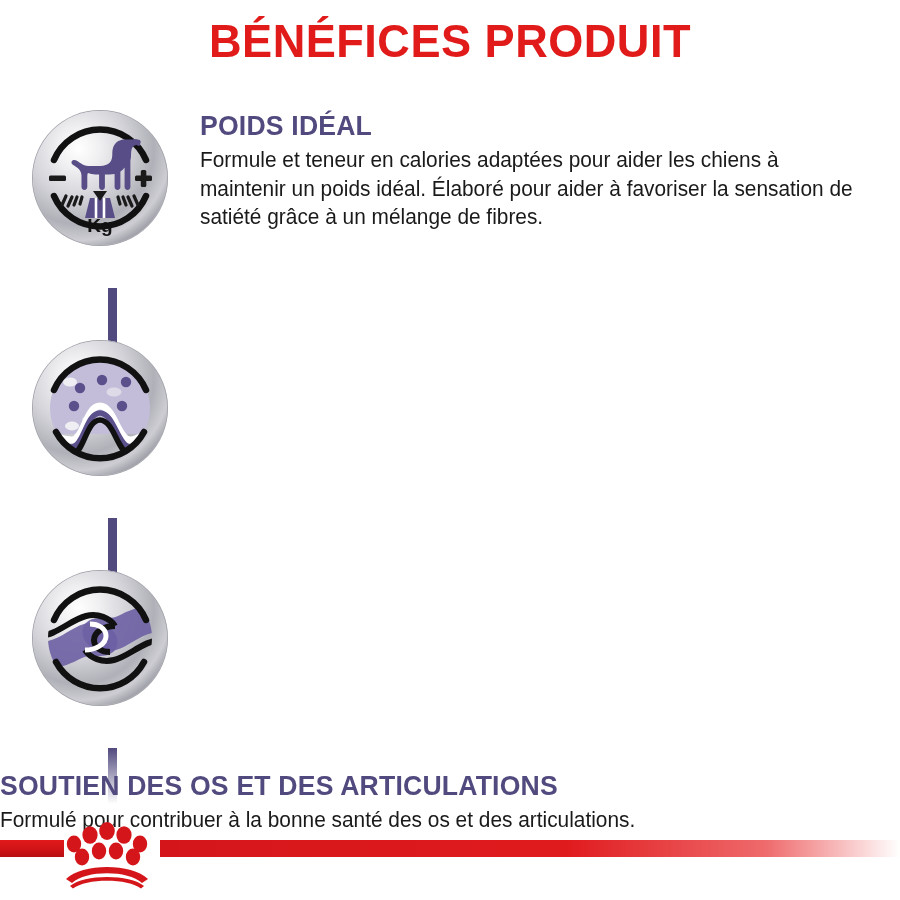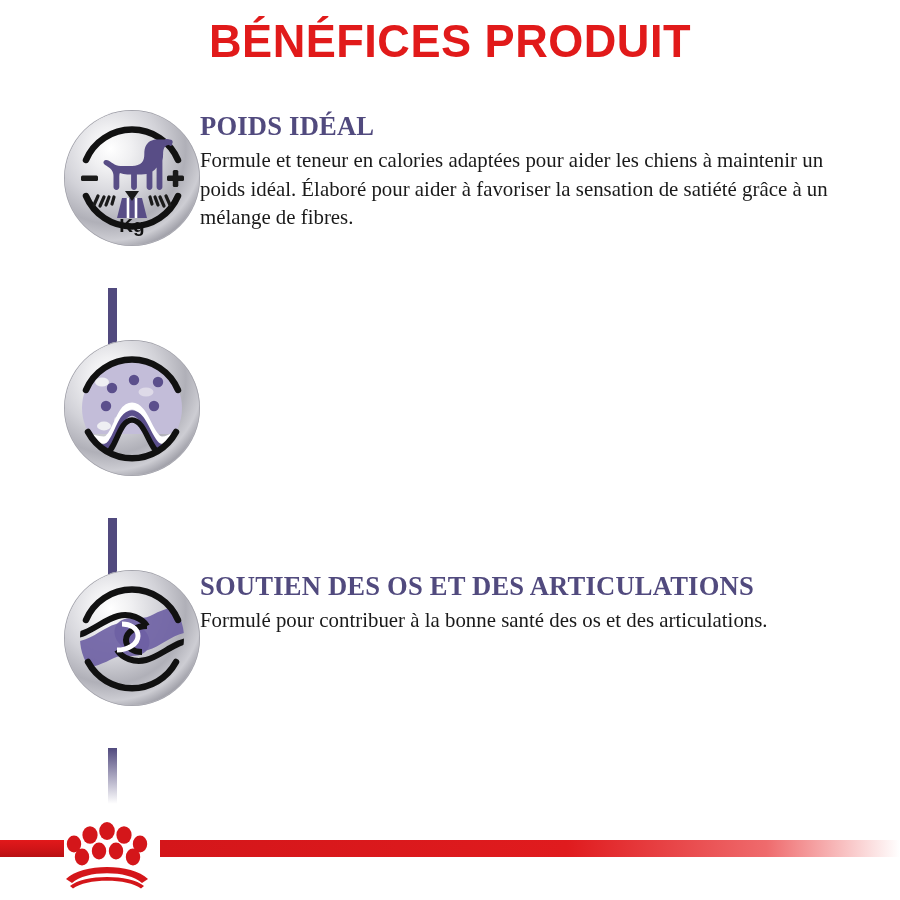--- a/index.html
+++ b/index.html
@@ -34,26 +34,25 @@
   .benefit-row{
     position:relative;
     display:flex;
     align-items:flex-start;
   }
   .icon-col{
     width:200px;
     flex:0 0 200px;
     position:relative;
     display:flex;
-    justify-content:flex-end;
+    justify-content:center;
   }
   .text-col{
     flex:1 1 auto;
     padding-right:20px;
-    font-family:Liberation Serif, serif;
   }
   .benefit-heading{
     color:#514a7e;
     font-weight:bold;
     font-size:28px;
     letter-spacing:0.2px;
     transform:scaleX(0.95);
     transform-origin:left center;
     margin:0 0 4px 0;
     white-space:nowrap;
@@ -225,21 +224,21 @@
             <path d="M12 110 C 26 110 30 114 40 114 C 52 114 54 80 68 80 C 82 80 86 114 98 114 C 110 114 116 102 126 102" fill="none" stroke="#111111" stroke-width="5.5"></path>
           </g>
 
           <path d="M 22 50 A 50 50 0 0 1 114 50" fill="none" stroke="#111111" stroke-width="6.5" stroke-linecap="round"></path>
           <path d="M 24 92 A 50 50 0 0 0 112 92" fill="none" stroke="#111111" stroke-width="6.5" stroke-linecap="round"></path>
         </svg>
       </div>
     </div>
   </div>
 
-  <div class="benefit-row" style="height:160px;">
+  <div class="benefit-row" style="height:160px;flex-direction:column;">
     <div class="icon-col">
       <div class="medallion">
         <svg viewBox="0 0 136 136" xmlns="http://www.w3.org/2000/svg">
           <defs>
             <radialGradient id="m3" cx="34%" cy="28%" r="78%">
               <stop offset="0%" stop-color="#ffffff"></stop>
               <stop offset="20%" stop-color="#f0f0f2"></stop>
               <stop offset="48%" stop-color="#d2d2d8"></stop>
               <stop offset="72%" stop-color="#b0b0b8"></stop>
               <stop offset="88%" stop-color="#cdcdd3"></stop>

